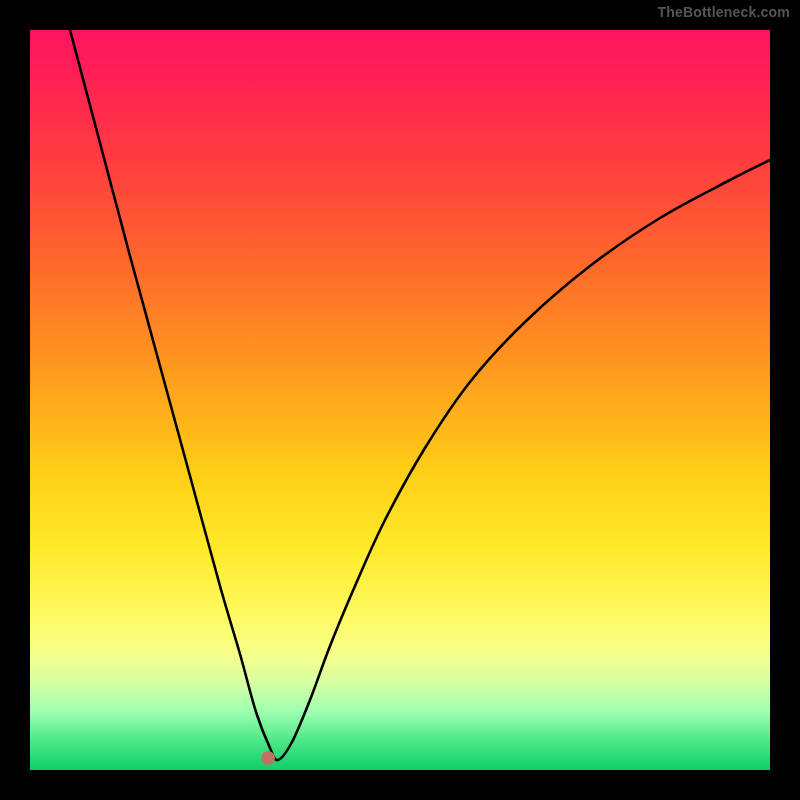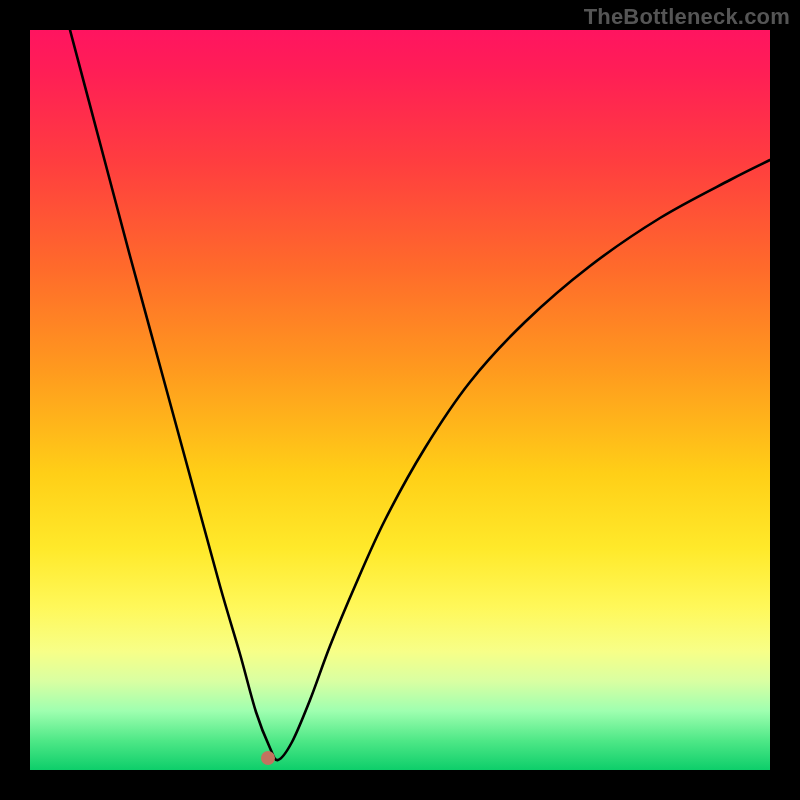--- a/index.html
+++ b/index.html
@@ -15,21 +15,21 @@
     position: relative;
     width: 800px;
     height: 800px;
     background: #000;
   }
   .watermark {
     position: absolute;
     top: 4px;
     right: 10px;
     color: #555;
-    font-size: 22px;
+    font-size: 14px;
     font-weight: 600;
     letter-spacing: 0.2px;
     z-index: 5;
   }
   .plot-clip {
     position: absolute;
     left: 30px;
     top: 30px;
     width: 740px;
     height: 740px;

